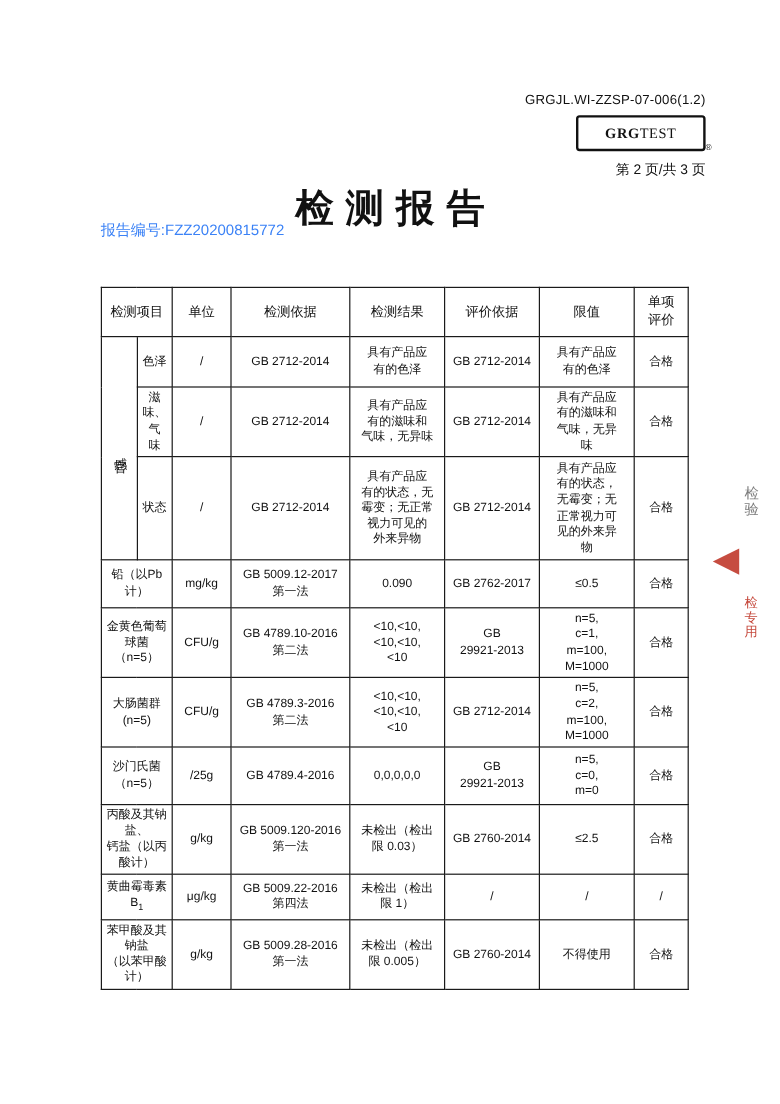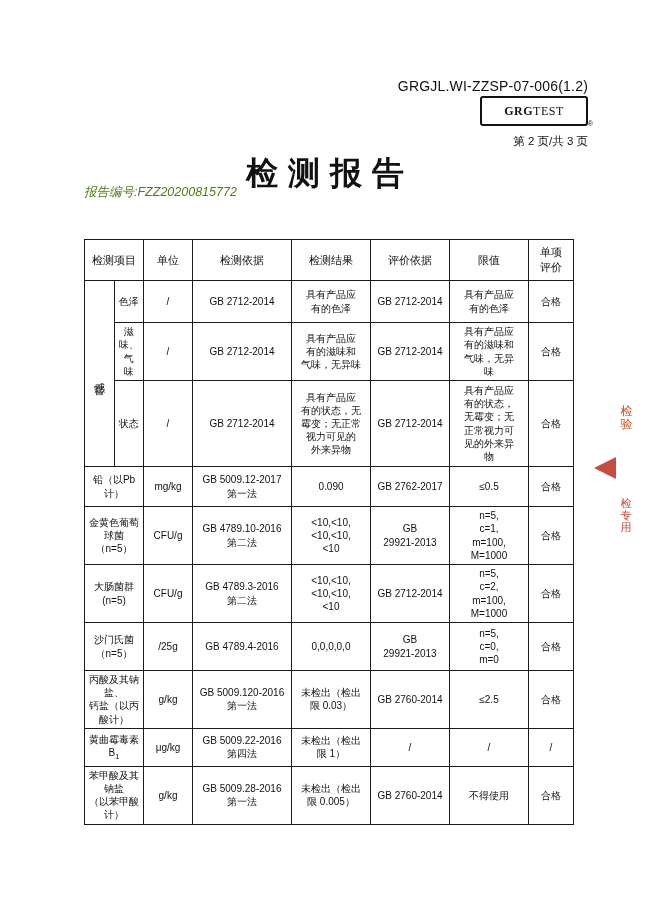--- a/index.html
+++ b/index.html
@@ -20,21 +20,21 @@
     left: 0; top: 0;
     width: 650px;
     height: 920px;
   }
 
   
   .doc-code {
     position: absolute;
     right: 62px;
     top: 78px;
-    font-size: 14px;
+    font-size: 11px;
     letter-spacing: 0.2px;
     color: #111;
     white-space: nowrap;
   }
   .logo-box {
     position: absolute;
     right: 62px;
     top: 96px;
     width: 108px;
     height: 30px;
@@ -83,22 +83,21 @@
     letter-spacing: 10px;
     color: #111;
     text-indent: 10px;
   }
 
   .report-no {
     position: absolute;
     left: 84px;
     top: 184px;
     font-size: 12.5px;
-    color: #4d7c0f;
-    font-style: italic;
+    color: #3b82f6;
   }
 
   
   table.report {
     position: absolute;
     left: 84px;
     top: 208px;
     width: 484px;
     border-collapse: collapse;
     table-layout: fixed;
@@ -173,21 +172,21 @@
     height: 125px;
     color: #c0392b;
   }
   .stamp-col {
     position: absolute;
     right: 6px;
     top: 0;
     width: 18px;
     font-size: 12px;
     font-family: "Liberation Serif", serif;
-    color: #c2410c;
+    color: #737373;
     opacity: 0.92;
     line-height: 1.05;
     text-align: center;
     letter-spacing: 1px;
   }
   .stamp-col2 {
     position: absolute;
     right: 6px;
     top: 92px;
     width: 20px;

